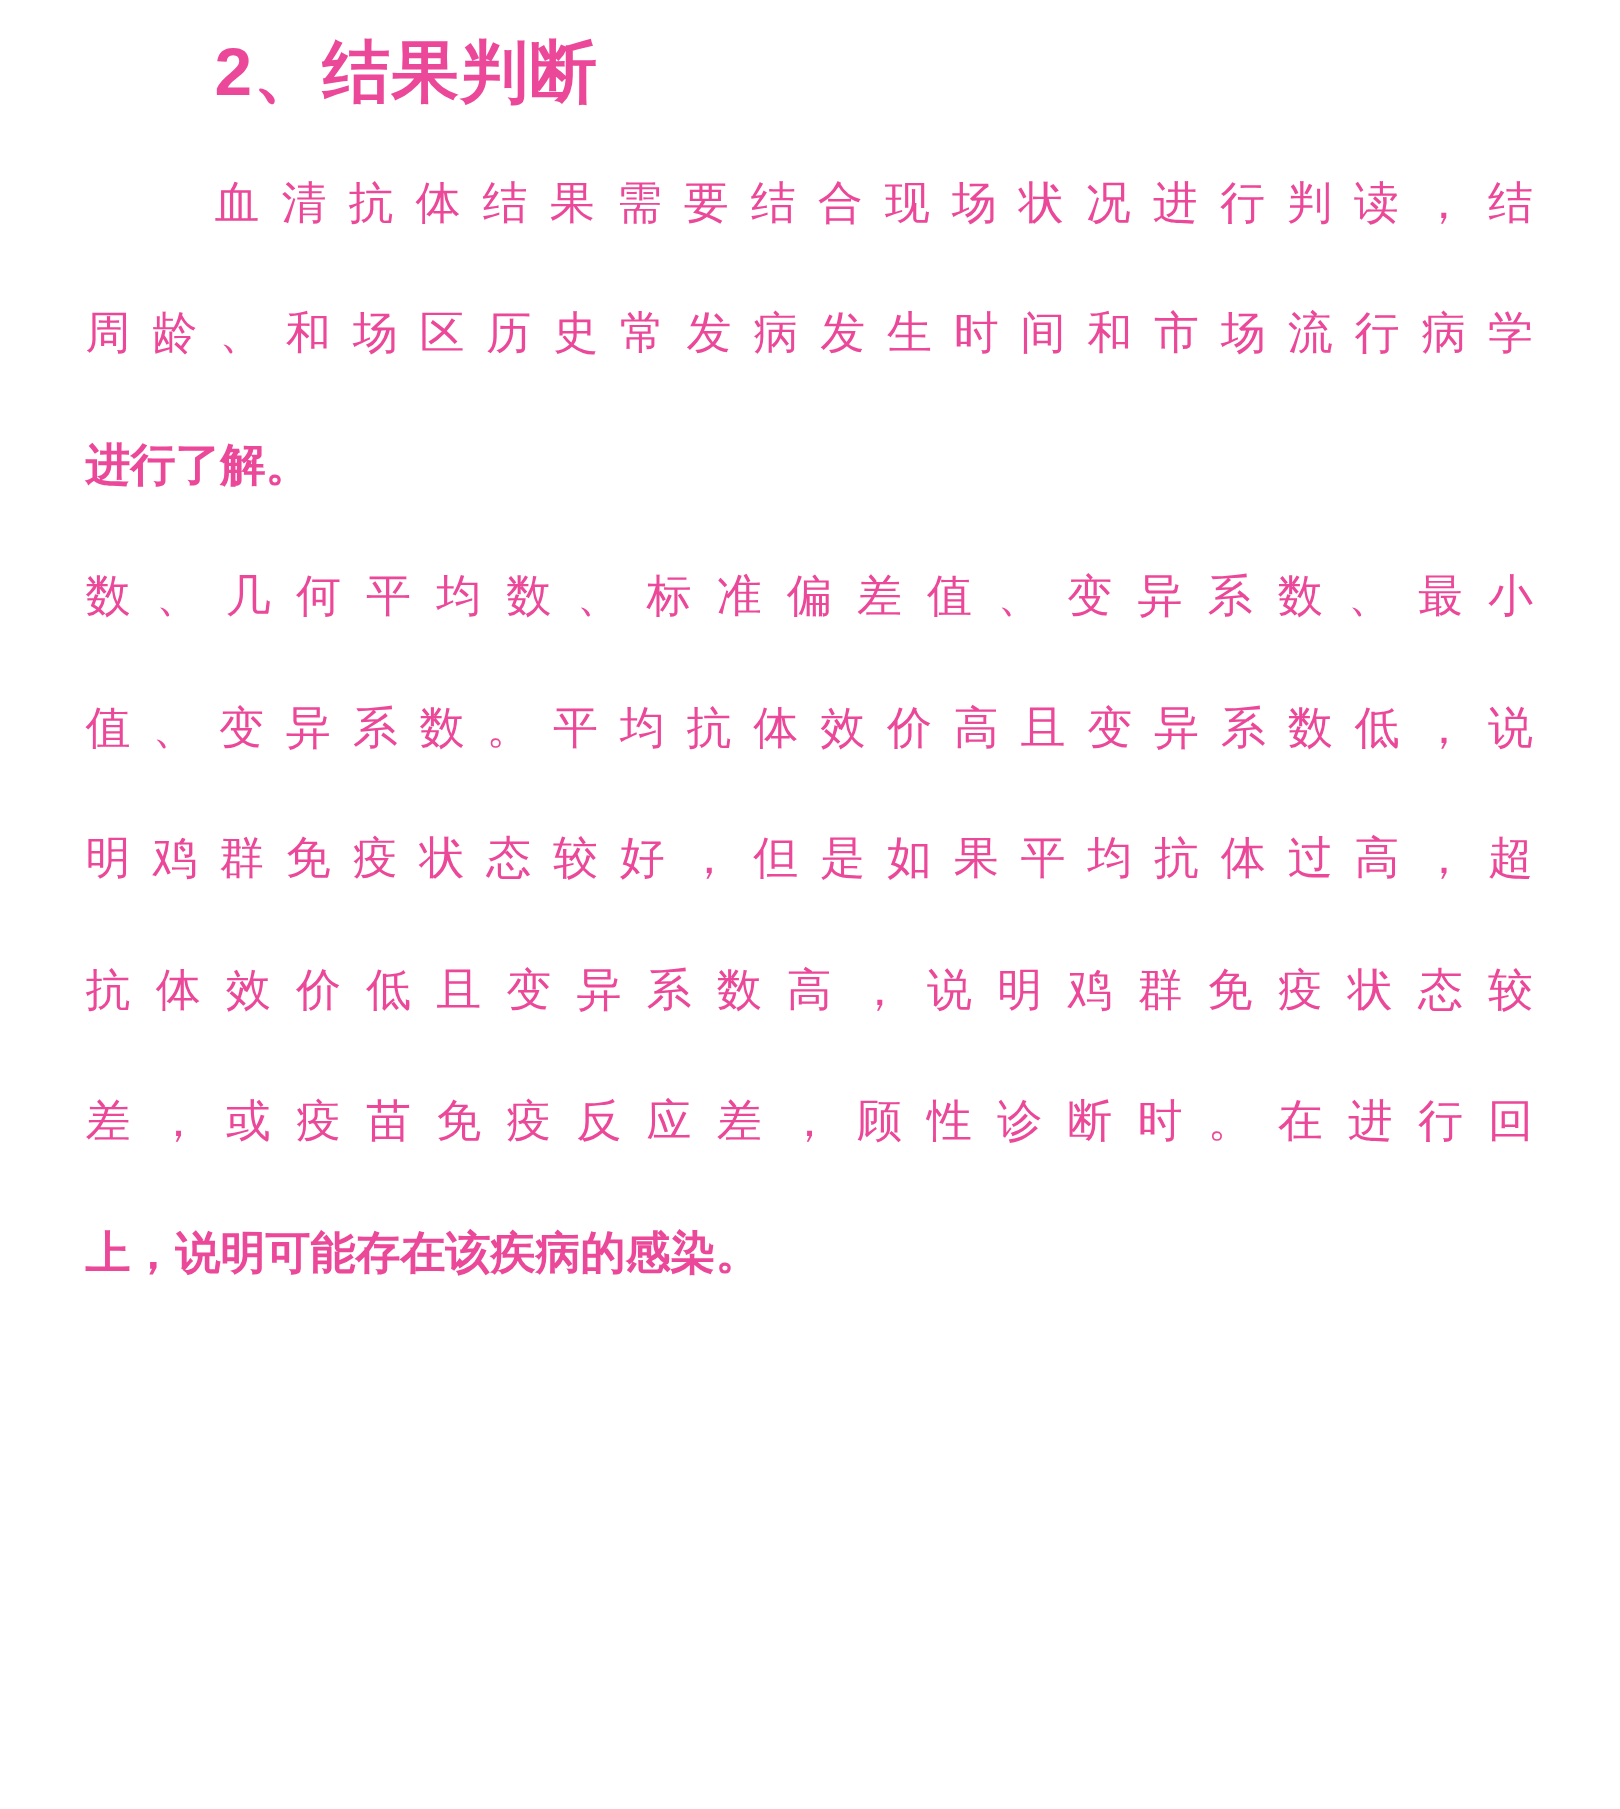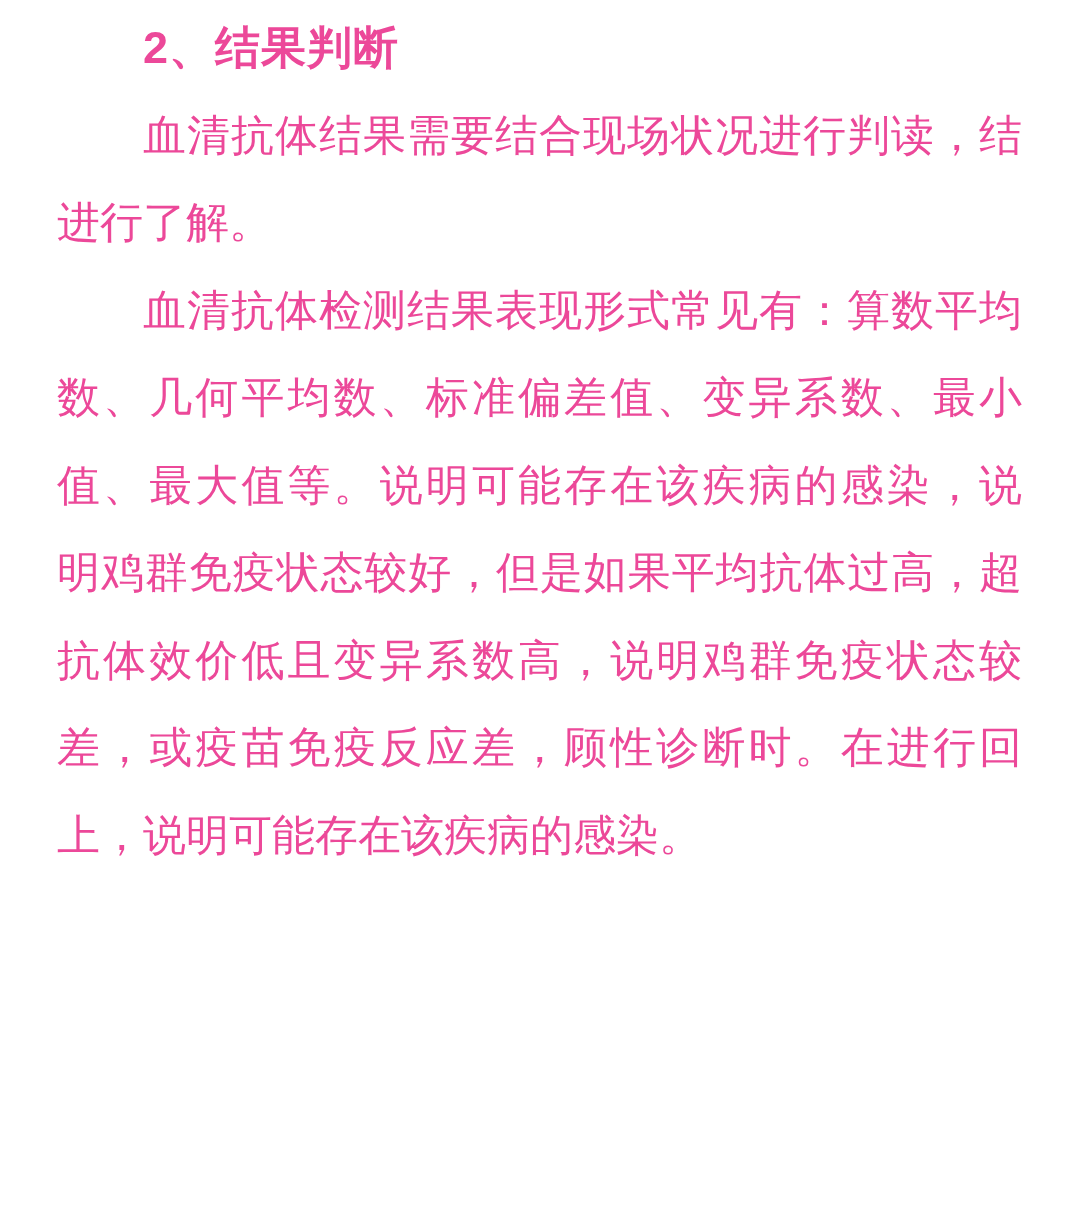--- a/index.html
+++ b/index.html
@@ -27,51 +27,52 @@
     line-height: 87.5px;
     height: 87.5px;
     text-indent: 86px;
     white-space: nowrap;
     letter-spacing: 1px;
   }
   .paragraph {
     margin: 0;
   }
   .line {
-    font-size: 43px;
+    font-size: 30px;
     font-weight: 400;
     line-height: 87.5px;
     height: 87.5px;
     text-align: justify;
     text-align-last: justify;
     text-justify: inter-character;
     white-space: nowrap;
     overflow: visible;
   }
   .line.first {
     text-indent: 86px;
   }
   .line.last {
     text-align: center;
     text-align-last: left;
+    font-weight: bold;
   }
 </style>
 </head>
 <body style="background: rgb(255, 255, 255);">
 
 <div class="page" style="color: #ec4899;">
   <h2 class="heading">2、结果判断</h2>
   <div>
       <div class="paragraph">
         <div class="line first">血清抗体结果需要结合现场状况进行判读，结</div>
+        <div class="line">周龄、和场区历史常发病发生时间和市场流行病学</div>
         <div class="line last">进行了解。</div>
       </div>
       <div class="paragraph">
-        <div class="line first">血清抗体检测结果表现形式常见有：算数平均</div>
         <div class="line">数、几何平均数、标准偏差值、变异系数、最小</div>
-        <div class="line">值、最大值等。说明可能存在该疾病的感染，说</div>
+        <div class="line">值、变异系数。平均抗体效价高且变异系数低，说</div>
         <div class="line">明鸡群免疫状态较好，但是如果平均抗体过高，超</div>
         <div class="line">抗体效价低且变异系数高，说明鸡群免疫状态较</div>
         <div class="line">差，或疫苗免疫反应差，顾性诊断时。在进行回</div>
         <div class="line last">上，说明可能存在该疾病的感染。</div>
       </div>
     </div>
 </div>
 
 </body></html>

